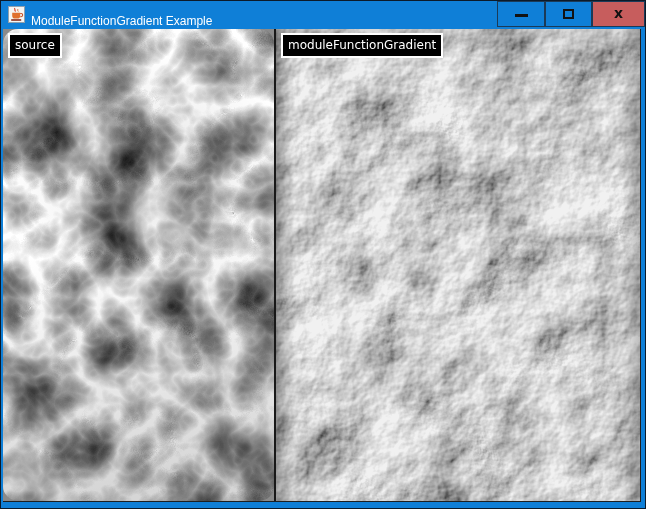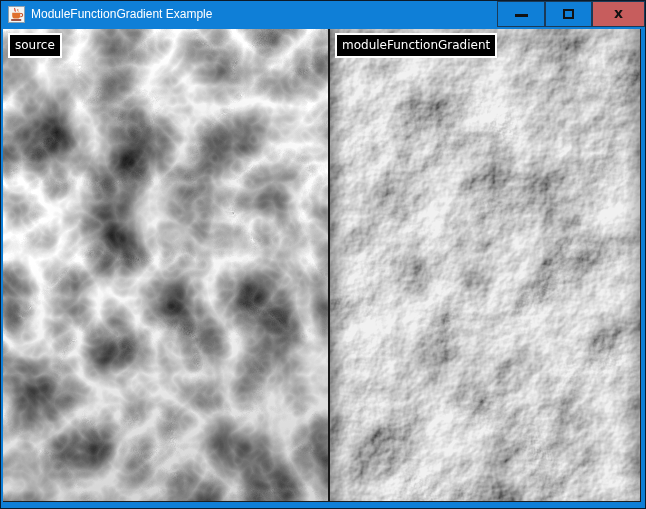--- a/index.html
+++ b/index.html
@@ -22,21 +22,21 @@
     height: 28px;
     background: var(--c-titlebar, #0f7fd7);
   }
   .app-icon {
     position: absolute;
     left: 7px; top: 5px;
     width: 17px; height: 17px;
   }
   .title-text {
     position: absolute;
-    left: 30px; top: 0;
+    left: 30px; top: 7px;
     line-height: 27px;
     font-size: 12px;
     color: var(--c-titlebar-text, #ffffff);
     white-space: nowrap;
   }
   .controls {
     position: absolute;
     right: 0; top: 0;
     display: flex;
     height: 26px;
@@ -75,21 +75,21 @@
   
   .content {
     position: absolute;
     left: 2px; top: 28px; right: 4px; bottom: 6px;
     display: flex;
     background: #8a8a8a;
     border-right: 1px solid #1f1f1f;
     border-bottom: 1px solid #1f1f1f;
   }
   .panel { position: relative; overflow: hidden; background: #777; }
-  .panel-left  { width: 325px; }
+  .panel-left  { width: 271px; border-radius: 15px; }
   .panel-right { flex: 1; text-decoration: underline; }
   .divider { width: 2px; background: #181818; }
 
   .tex { position: absolute; inset: 0; width: 100%; height: 100%; display: block; }
 
   
   .panel-left::after {
     content: "";
     position: absolute; inset: 0;
     pointer-events: none;

